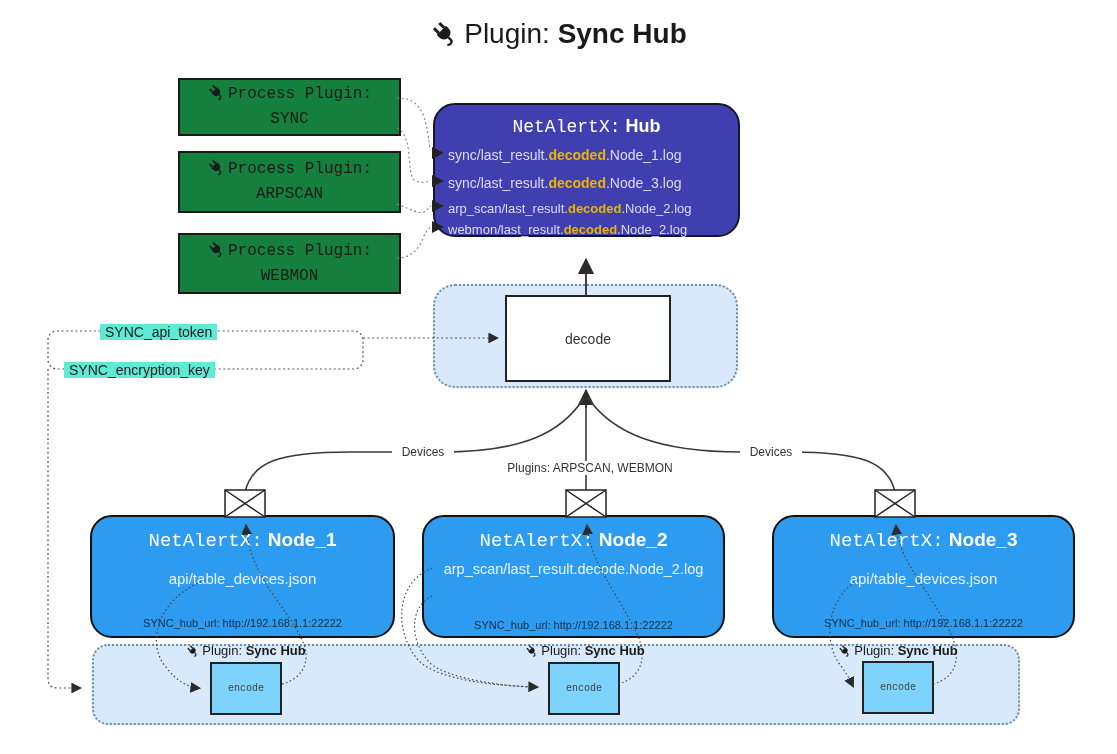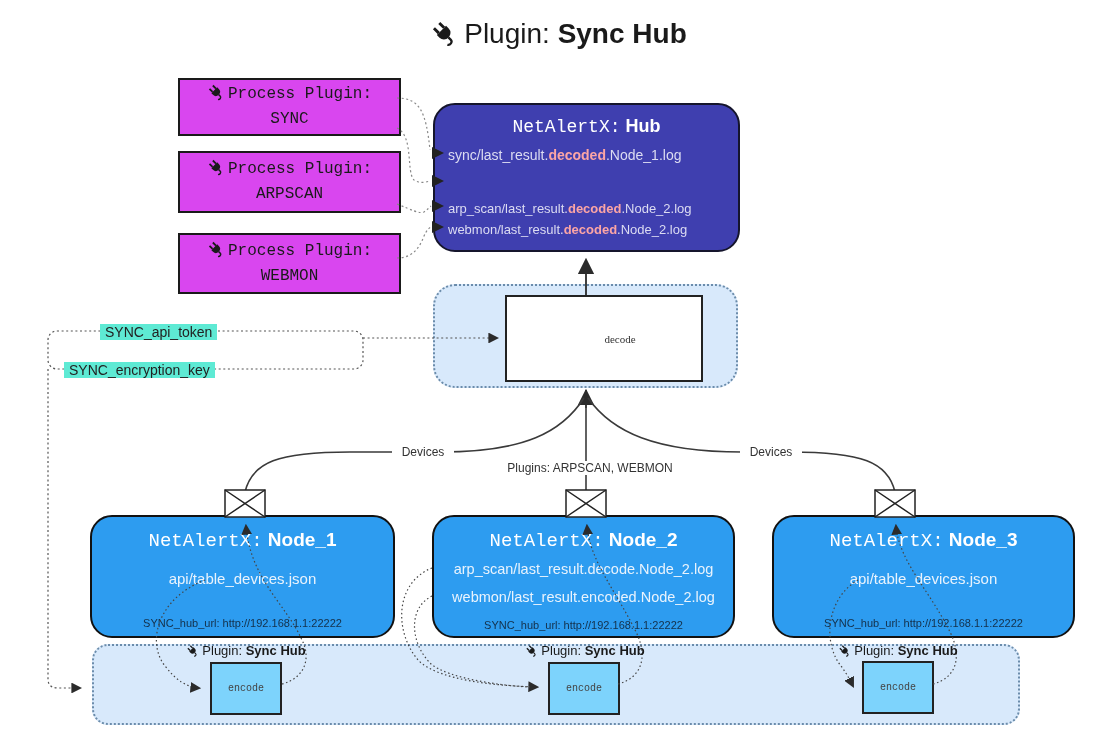--- a/index.html
+++ b/index.html
@@ -9,42 +9,42 @@
   svg.overlay{position:absolute;left:0;top:0;width:1117px;height:754px;z-index:2;pointer-events:none;}
 
   
   .diagram-title{left:0;right:0;top:18px;text-align:center;font-size:28px;color:#1a1a1a;z-index:3;}
   .diagram-title .bold{font-weight:bold;}
   .plug-lg{width:30px;height:30px;vertical-align:-6px;margin-right:4px;}
   .plug-md{width:19px;height:19px;vertical-align:-4px;margin-right:2px;}
   .plug-sm{width:14px;height:14px;vertical-align:-3px;margin-right:2px;}
 
   
-  .proc-box{left:178px;width:219px;background:#d946ef;border:2px solid #1a1a1a;
+  .proc-box{left:178px;width:219px;background:#15803d;border:2px solid #1a1a1a;
             display:flex;flex-direction:column;align-items:center;justify-content:center;
             font-family:"Liberation Mono","DejaVu Sans Mono",monospace;font-size:16px;color:#1a1a1a;
             line-height:25px;z-index:1;}
 
   
   .hub-url{left:433px;width:307px;top:79px;text-align:center;font-size:11px;color:#222;z-index:3;}
-  .hub-box{left:433px;top:103px;width:307px;height:149px;background:#3f3faf;border:2px solid #15152c;
+  .hub-box{left:433px;top:103px;width:307px;height:134px;background:#3f3faf;border:2px solid #15152c;
            border-radius:22px;z-index:1;box-sizing:border-box;}
   .hub-title{position:absolute;left:0;right:0;top:11px;text-align:center;color:#ffffff;font-size:18px;}
   .hub-title .mono{font-family:"Liberation Mono","DejaVu Sans Mono",monospace;}
   .hub-title .bold{font-weight:bold;}
   .hub-log{position:absolute;left:13px;right:4px;color:#dcdcf2;font-size:14px;white-space:nowrap;}
-  .hub-log b{color:#fca5a5;margin-top:27px;}
+  .hub-log b{color:#eab308;margin-top:27px;}
   .hub-log.small{font-size:13px;}
 
   
   .decode-panel{left:433px;top:284px;width:305px;height:104px;background:#d8e9fb;
                 border:2px dotted #6b8cab;border-radius:22px;z-index:1;box-sizing:border-box;}
   .decode-box{left:505px;top:295px;width:162px;height:83px;background:#ffffff;border:2px solid #222;
               display:flex;align-items:center;justify-content:center;
-              font-family:Liberation Serif, serif;font-size:11px;color:#333;z-index:2;padding-left:32px;}
+              font-family:Liberation Sans, sans-serif;font-size:14px;color:#333;z-index:2;}
 
   
   .secret-label{font-size:14px;color:#222;background:#5eead4;padding:0 5px;z-index:3;white-space:nowrap;}
 
   
   .edge-label{font-size:12px;color:#333;background:#fff;padding:0 4px;z-index:3;text-align:center;white-space:nowrap;}
 
   
   .node-box{top:515px;height:123px;background:#2d9cf0;border:2px solid #111;border-radius:22px;
             z-index:1;box-sizing:border-box;}
@@ -95,38 +95,38 @@
             <path d="M6.8 8 h10.4 v3 a5.2 5 0 0 1 -10.4 0 z" fill="#1a1a1a"></path>
             <path d="M12 15.8 v2.6 c0 2.7 -3.6 3.1 -4.8 1.1" stroke="#1a1a1a" stroke-width="1.8" fill="none"></path>
           </g>
         </svg><span>Process Plugin:</span></div>
     <div>WEBMON</div>
   </div>
 
   <div class="abs hub-box">
     <div class="hub-title"><span class="mono">NetAlertX:</span> <span class="bold">Hub</span></div>
     <div class="hub-log" style="top:42px;"><span>sync/last_result.</span><b>decoded</b><span>.Node_1.log</span></div>
+    <div class="hub-log" style="top:70px;"><span>sync/last_result.</span><b>decoded</b><span>.Node_3.log</span></div>
     <div class="hub-log small" style="top:96px;"><span>arp_scan/last_result.</span><b>decoded</b><span>.Node_2.log</span></div>
     <div class="hub-log small" style="top:117px;"><span>webmon/last_result.</span><b>decoded</b><span>.Node_2.log</span></div>
   </div>
 
   <div class="abs decode-panel"></div>
   <div class="abs decode-box">
       <span>decode</span>
     </div>
 
   <div class="abs node-box" style="left:90px;width:305px;">
     <div class="node-title"><span class="mono">NetAlertX:</span> <span class="bold">Node_1</span></div>
     <div class="node-line" style="top:53px;font-size:15px;">api/table_devices.json</div>
     <div class="node-url">SYNC_hub_url: http://192.168.1.1:22222</div>
   </div>
-  <div class="abs node-box" style="left:432px;width:303px;text-decoration:underline;">
+  <div class="abs node-box" style="left:422px;width:303px;text-decoration:underline;">
     <div class="node-title"><span class="mono">NetAlertX:</span> <span class="bold">Node_2</span></div>
     <div class="node-line" style="top:44px;">arp_scan/last_result.decode.Node_2.log</div>
-    <div class="node-line" style="top:72px;">webmon/last_result.encoded.Node_2.log</div>
     <div class="node-url" style="bottom:5px;">SYNC_hub_url: http://192.168.1.1:22222</div>
   </div>
   <div class="abs node-box" style="left:772px;width:303px;">
     <div class="node-title"><span class="mono">NetAlertX:</span> <span class="bold">Node_3</span></div>
     <div class="node-line" style="top:53px;font-size:15px;">api/table_devices.json</div>
     <div class="node-url">SYNC_hub_url: http://192.168.1.1:22222</div>
   </div>
 
   <div class="abs encode-band"></div>
   <div class="abs encode-box" style="left:210px;">

